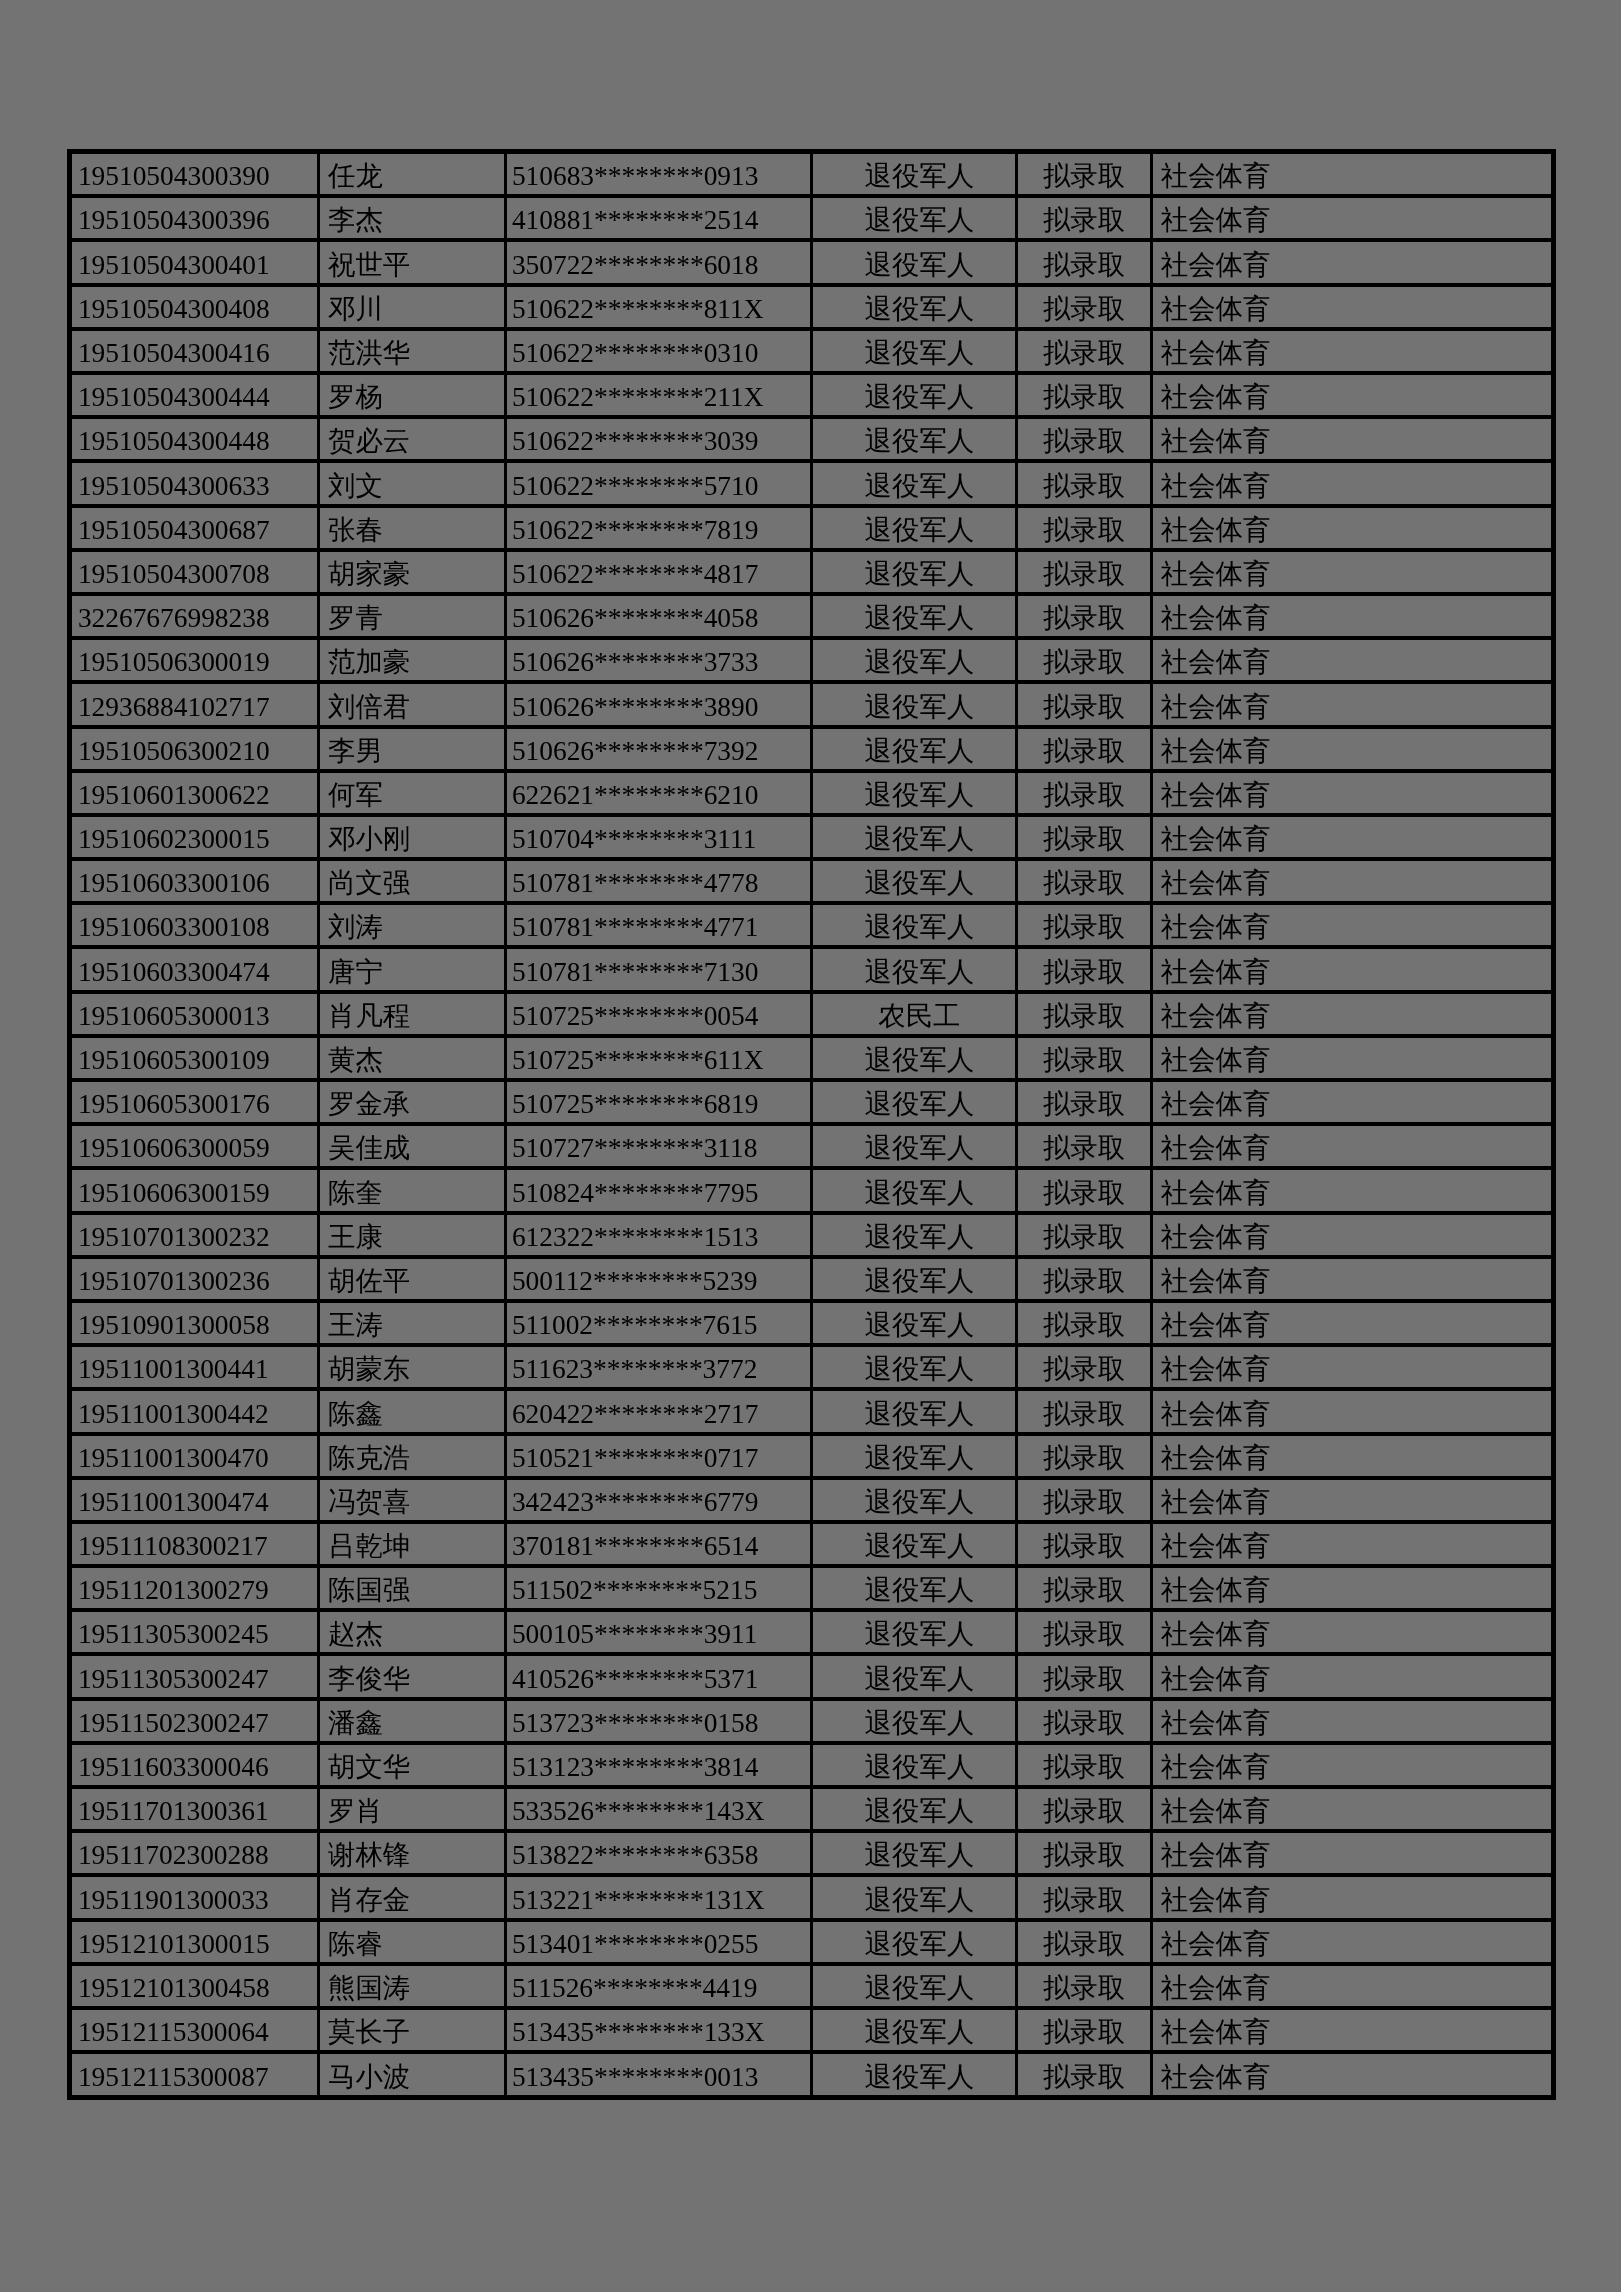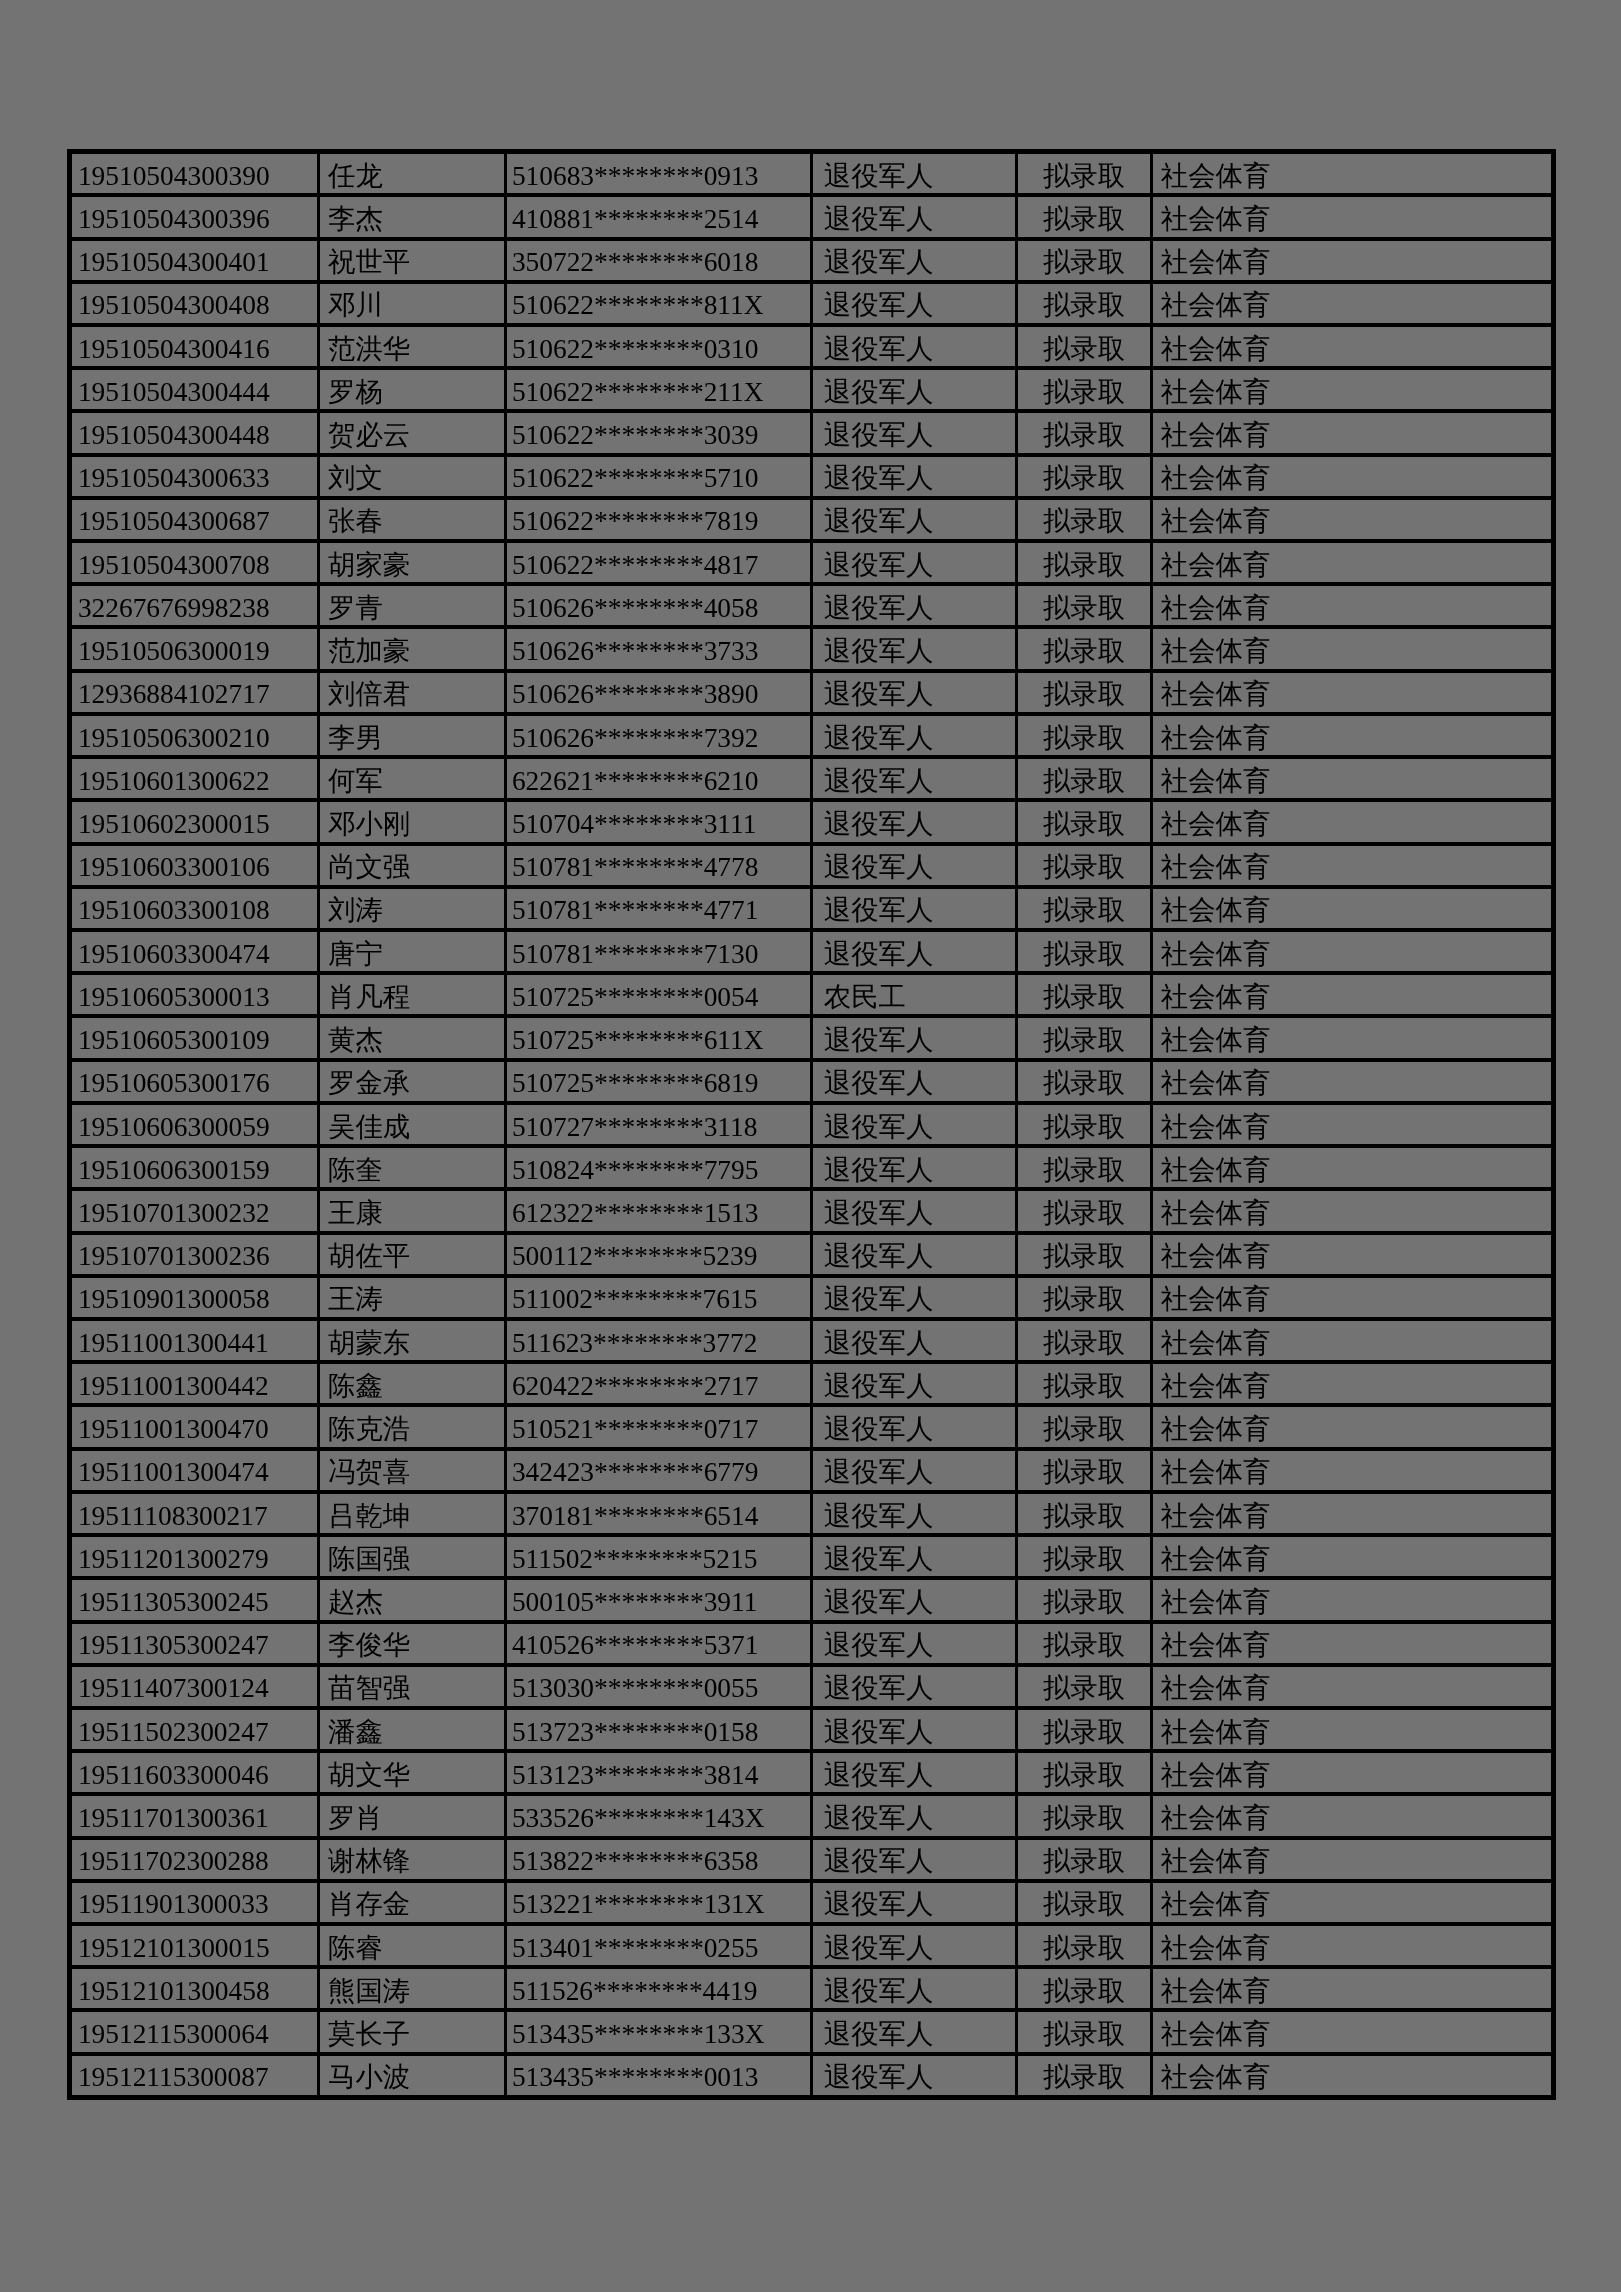--- a/index.html
+++ b/index.html
@@ -40,21 +40,21 @@
     border-width: 4.9px 3.9px;
     vertical-align: middle;
     line-height: 1.05;
     padding: 4.9px 0 0 0;
     white-space: nowrap;
     overflow: hidden;
   }
   td.c0 { padding-left: 5.9px; }
   td.c1 { padding-left: 8px; }
   td.c2 { padding-left: 4.9px; }
-  td.c3 { padding-left: 10.8px; }
+  td.c3 { padding-left: 10.8px; text-align: center; }
   td.c4 { text-align: center; }
   td.c5 { padding-left: 7.8px; }
 </style>
 </head>
 <body>
 
 <div class="page">
   <table class="roster">
     <colgroup>
       <col class="w0">
@@ -339,28 +339,20 @@
         </tr>
         <tr>
           <td class="c0">19511305300247</td>
           <td class="c1">李俊华</td>
           <td class="c2">410526********5371</td>
           <td class="c3">退役军人</td>
           <td class="c4">拟录取</td>
           <td class="c5">社会体育</td>
         </tr>
         <tr>
-          <td class="c0">19511407300124</td>
-          <td class="c1">苗智强</td>
-          <td class="c2">513030********0055</td>
-          <td class="c3">退役军人</td>
-          <td class="c4">拟录取</td>
-          <td class="c5">社会体育</td>
-        </tr>
-        <tr>
           <td class="c0">19511502300247</td>
           <td class="c1">潘鑫</td>
           <td class="c2">513723********0158</td>
           <td class="c3">退役军人</td>
           <td class="c4">拟录取</td>
           <td class="c5">社会体育</td>
         </tr>
         <tr>
           <td class="c0">19511603300046</td>
           <td class="c1">胡文华</td>

